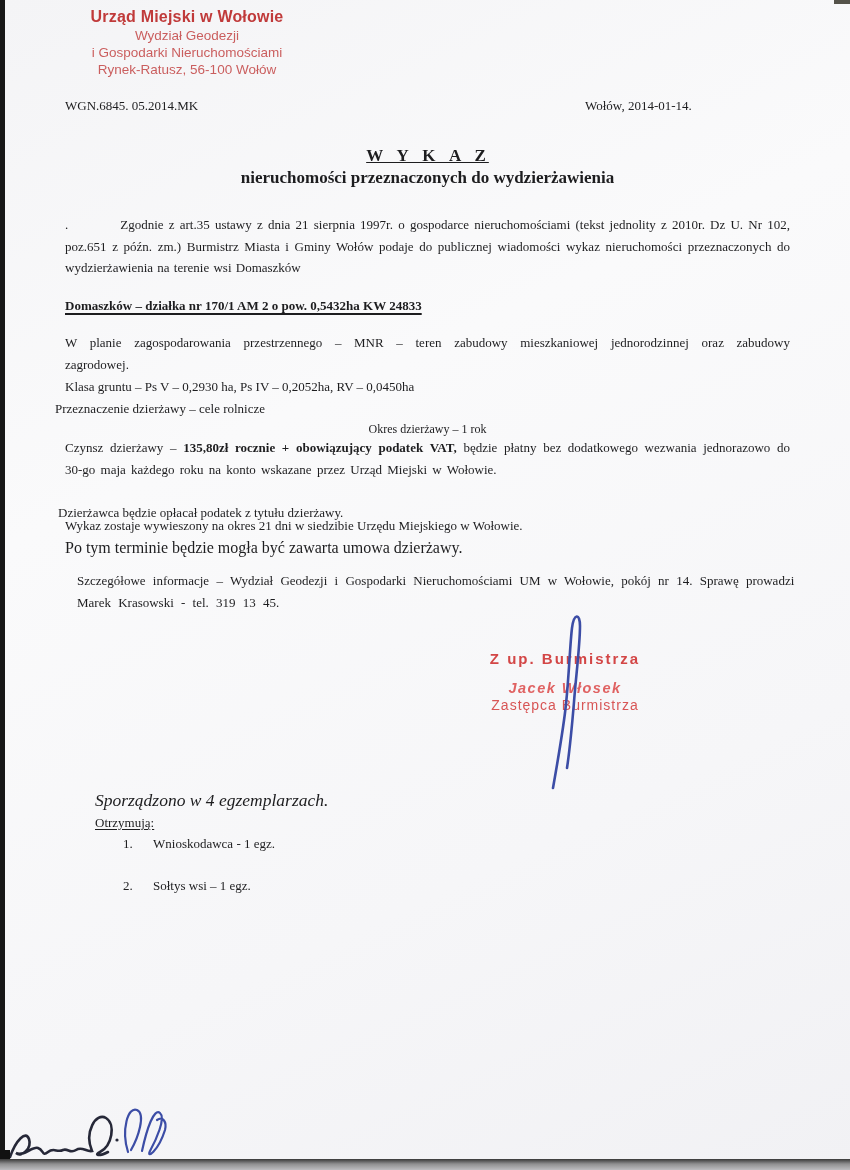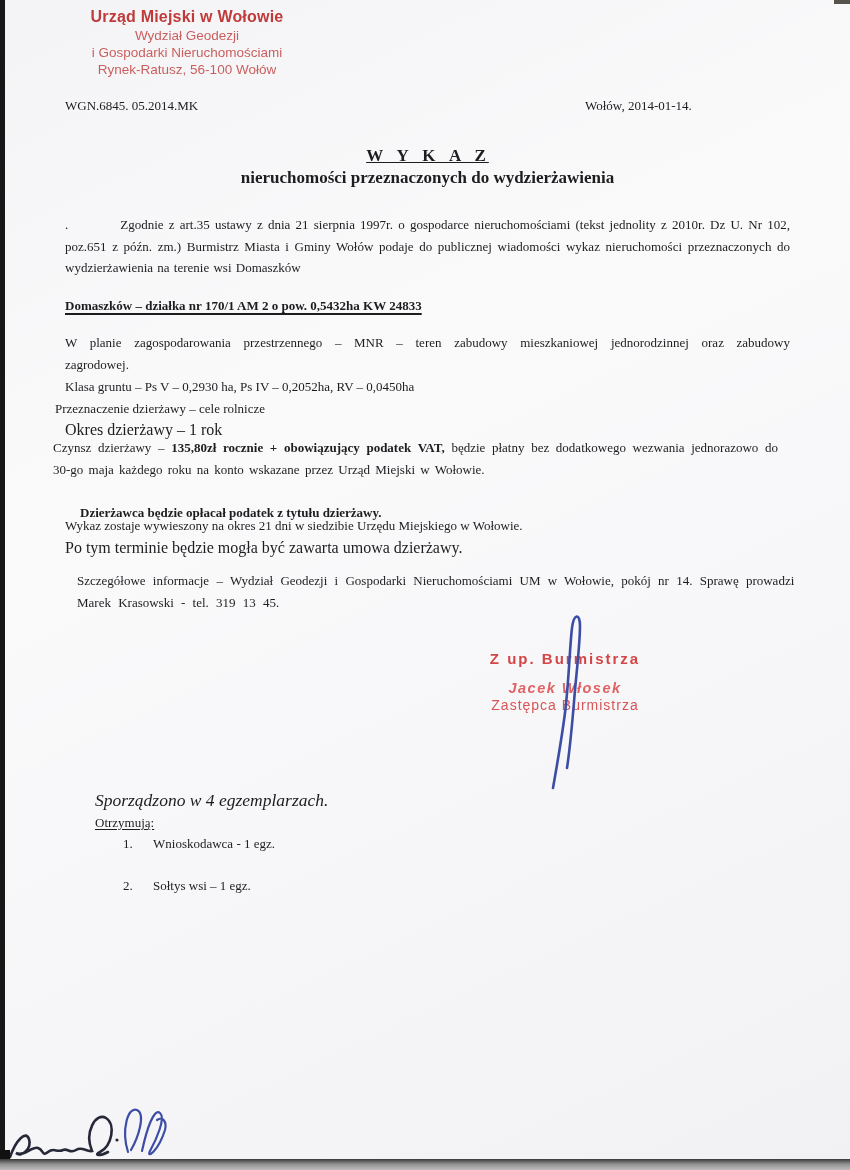--- a/index.html
+++ b/index.html
@@ -29,23 +29,23 @@
   .title-1{letter-spacing:3px;word-spacing:4px;text-decoration:underline;}
   
   .bodytxt{font-size:13px;line-height:21.5px;}
   .p-intro{left:65px;top:214px;width:725px;text-align:justify;word-spacing:1px;}
   .tab{display:inline-block;width:52px;}
   .prop-head{left:65px;top:295px;width:725px;font-weight:bold;
     text-decoration:underline;text-underline-offset:3px;text-decoration-thickness:1.5px;}
   .p-plan{left:65px;top:332px;width:725px;text-align:justify;word-spacing:6px;}
   .line-klasa{left:65px;top:376px;width:725px;}
   .line-przezn{left:55px;top:398px;width:725px;}
-  .line-okres{left:65px;top:419px;width:725px;font-size:16px;}
-  .p-czynsz{left:53px;top:437px;width:725px;text-align:justify;word-spacing:2px;}
-  .line-podatek{left:80px;top:502px;width:725px;font-weight:bold;}
+  .line-okres{left:65px;top:419px;width:725px;font-size:12px;text-align:center;}
+  .p-czynsz{left:65px;top:437px;width:725px;text-align:justify;word-spacing:2px;}
+  .line-podatek{left:58px;top:502px;width:725px;}
   .n-line1{left:65px;top:515px;width:725px;}
   .n-line2{left:65px;top:537px;width:725px;font-size:16px;}
   .p-notice3{left:65px;top:558px;width:725px;word-spacing:4px;}
   b.inline{font-weight:bold;}
   
   .sig-stamp{left:455px;top:650px;width:220px;text-align:center;
     font-family:"Liberation Sans",sans-serif;}
   .sig-l1{font-weight:bold;font-size:15px;letter-spacing:2px;color:#d34646;}
   .sig-name{margin-top:13px;font-style:italic;font-weight:600;font-size:14.5px;letter-spacing:1.5px;color:#e06262;}
   .sig-title{font-size:14px;letter-spacing:1px;color:#d85555;margin-top:1px;}

